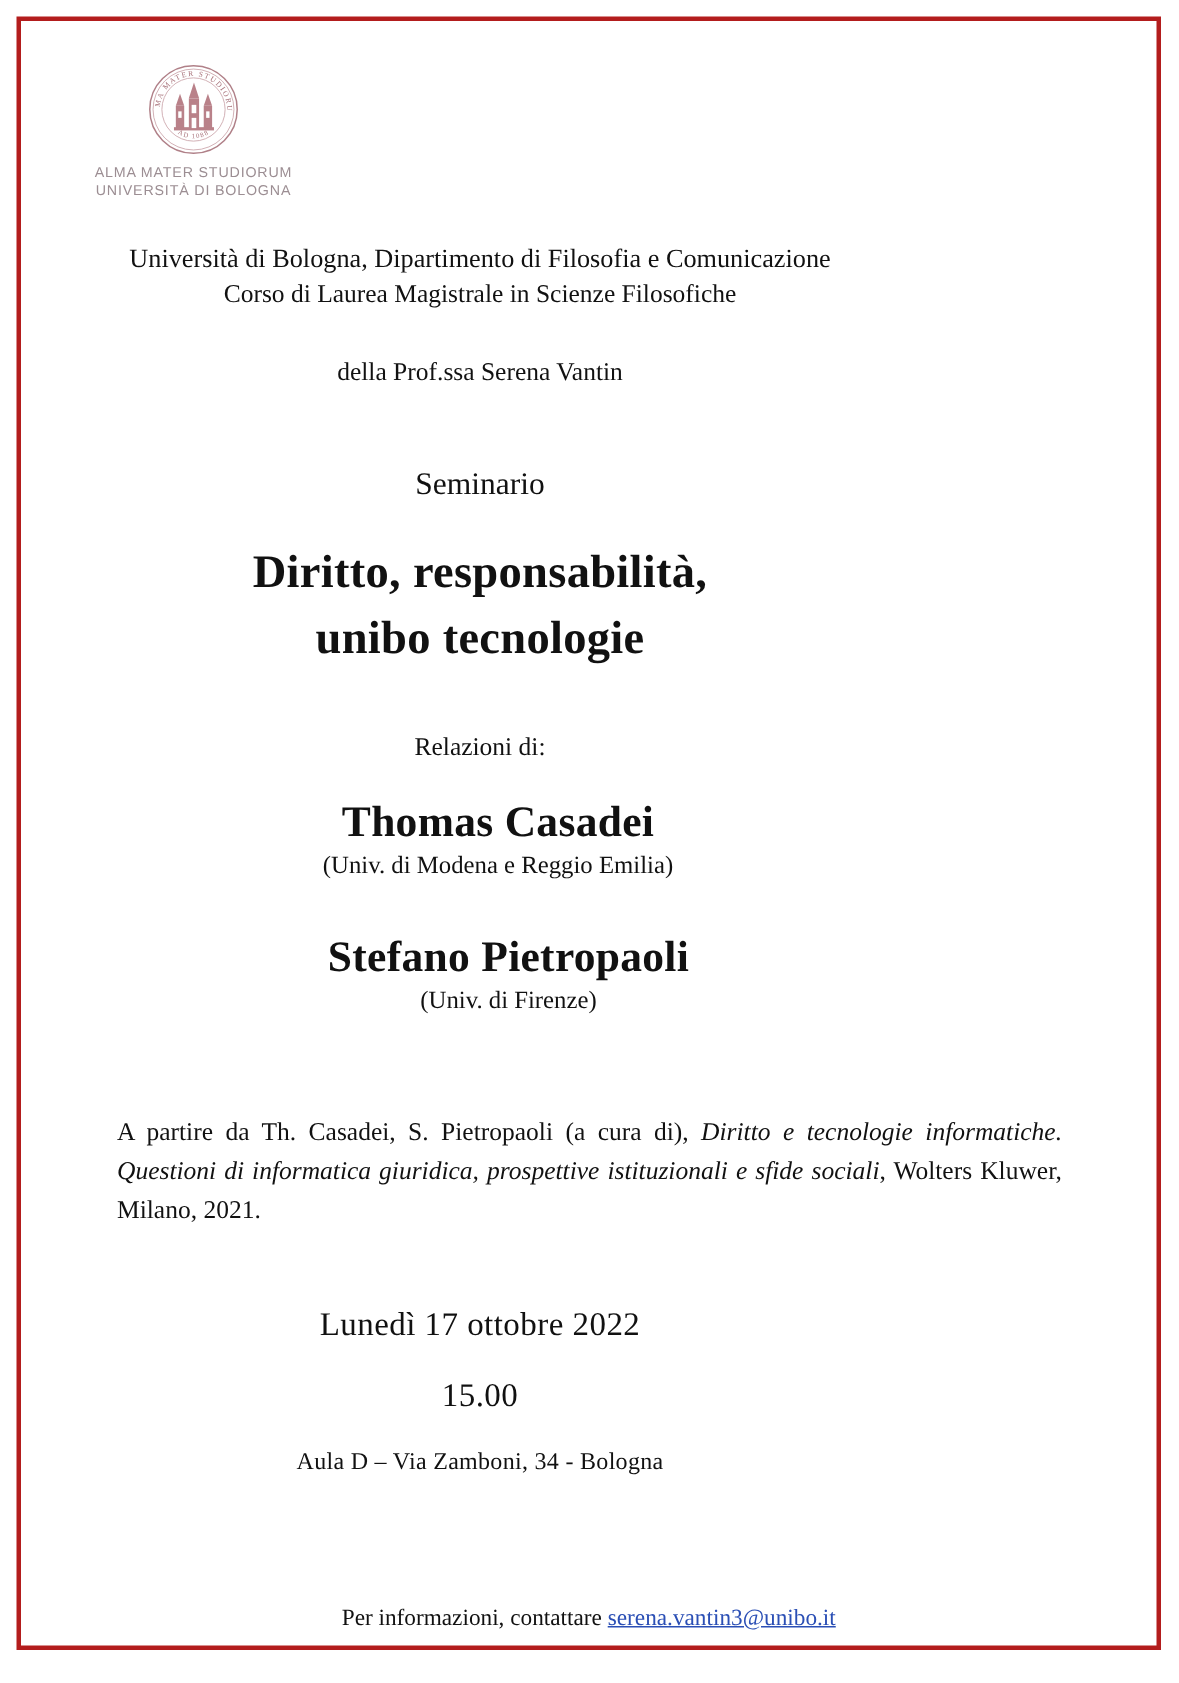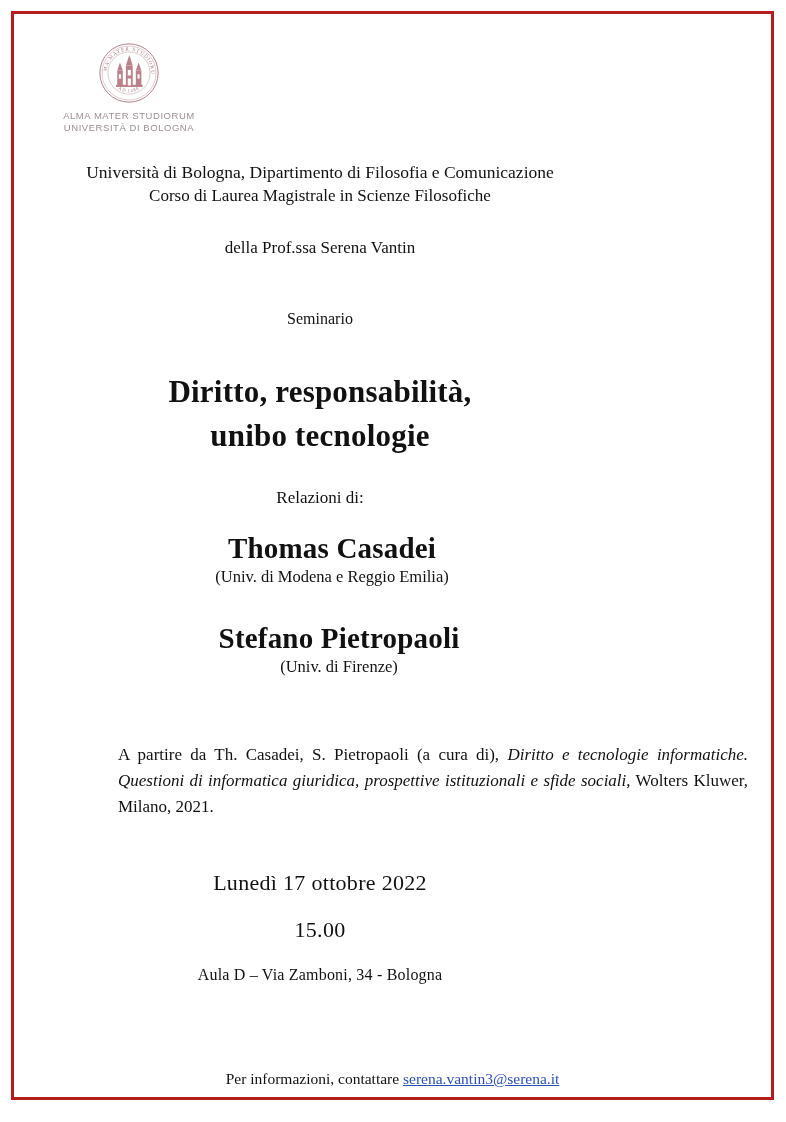--- a/index.html
+++ b/index.html
@@ -82,21 +82,21 @@
 
   .dept {
     font-size: 17.5px;
     line-height: 24px;
   }
   .course {
     font-size: 17px;
     line-height: 23.5px;
   }
   .seminario {
-    font-size: 16px;
+    font-size: 21px;
   }
   .maintitle {
     font-size: 31px;
     font-weight: bold;
     line-height: 44px;
     letter-spacing: 0.2px;
   }
   .relazioni {
     font-size: 17px;
   }
@@ -112,21 +112,20 @@
 
   
   #reference {
     position: absolute;
     left: 64px;
     top: 728px;
     width: 630px;
     text-align: justify;
     font-size: 17px;
     line-height: 26px;
-    margin-left: 40px;
   }
   #reference i { font-style: italic; }
 
   
   .datebig {
     font-size: 22px;
     letter-spacing: 0.3px;
   }
   .timeline {
     font-size: 22px;
@@ -201,21 +200,21 @@
       <span class="line">Università di Bologna, Dipartimento di Filosofia e Comunicazione</span>
       <span class="line course">Corso di Laurea Magistrale in Scienze Filosofiche</span>
     </div>
 
     <div class="blk course" style="top:222px;">
       <span class="line">della Prof.ssa Serena Vantin</span>
     </div>
 
     <div class="blk seminario" style="top:296px;">Seminario</div>
 
-    <div class="blk maintitle" style="top:356px;text-align:center;">
+    <div class="blk maintitle" style="top:345px;text-align:center;">
       <span class="line">Diritto, responsabilità,</span>
       <span class="line">unibo tecnologie</span>
     </div>
 
     <div class="blk relazioni" style="top:474px;">Relazioni di:</div>
 
     <div class="blk" style="top:518px;padding-left:12px;">
       <span class="line speaker-name">Thomas Casadei</span>
       <span class="line speaker-aff">(Univ. di Modena e Reggio Emilia)</span>
     </div>
@@ -224,16 +223,16 @@
       <span class="line speaker-name">Stefano Pietropaoli</span>
       <span class="line speaker-aff">(Univ. di Firenze)</span>
     </div>
 
     <div id="reference"><span>A partire da Th. Casadei, S. Pietropaoli (a cura di), </span><i>Diritto e tecnologie informatiche. Questioni di informatica giuridica, prospettive istituzionali e sfide sociali</i><span>, Wolters Kluwer, Milano, 2021.</span></div>
 
     <div class="blk datebig" style="top:856px;">Lunedì 17 ottobre 2022</div>
     <div class="blk timeline" style="top:903px;">15.00</div>
     <div class="blk place" style="top:952px;">Aula D – Via Zamboni, 34 - Bologna</div>
 
-    <div id="footer"><span>Per informazioni, contattare </span><a class="email" href="#">serena.vantin3@serena.it</a></div>
+    <div id="footer"><span>Per informazioni, contattare </span><a class="email" href="#">serena.vantin3@unibo.it</a></div>
 
   </div>
 </div>
 
 </body></html>

